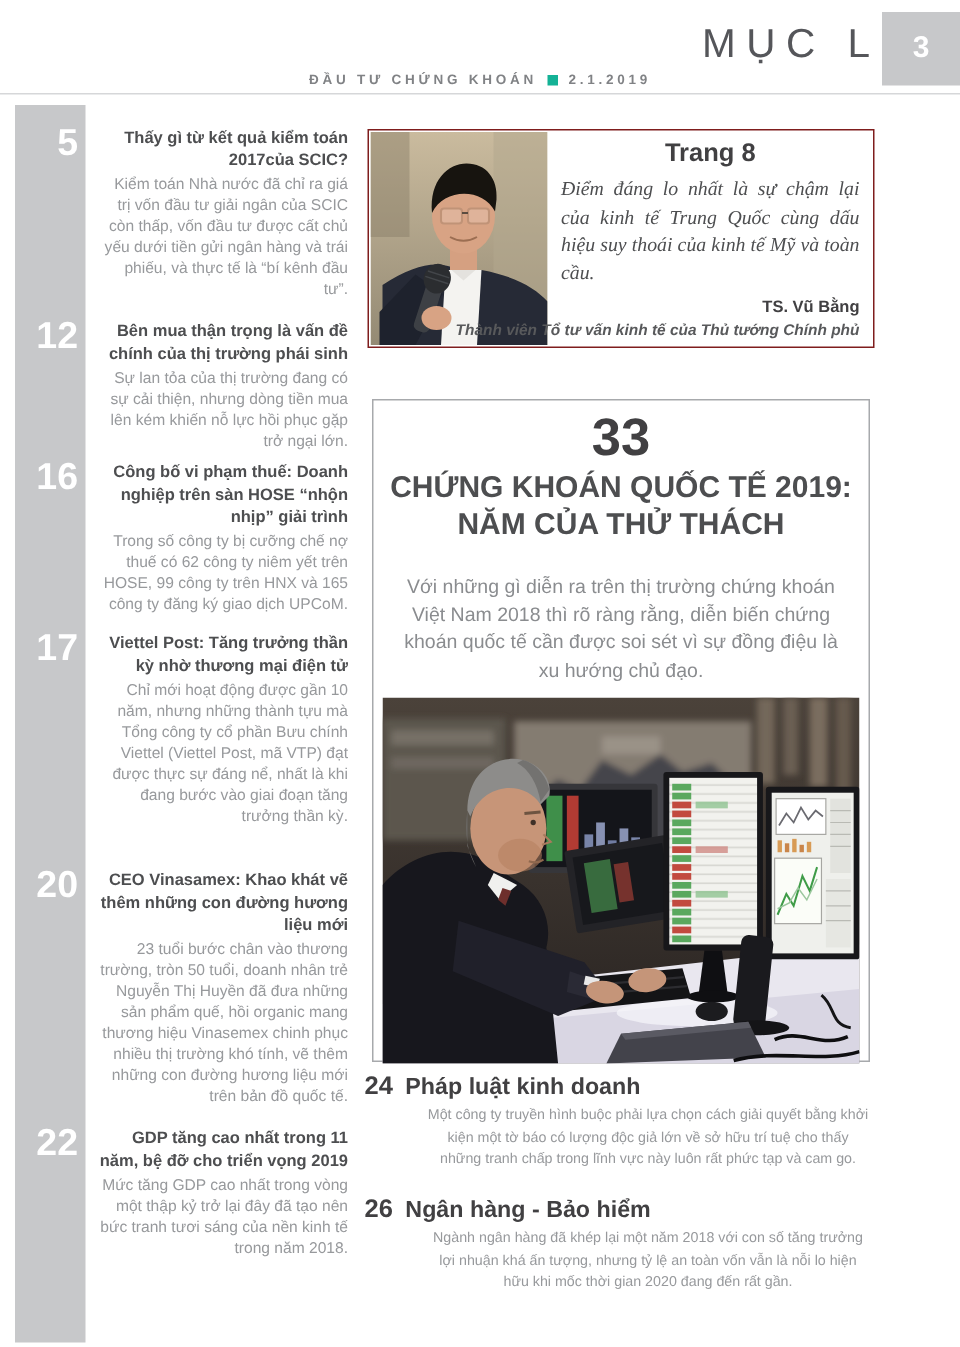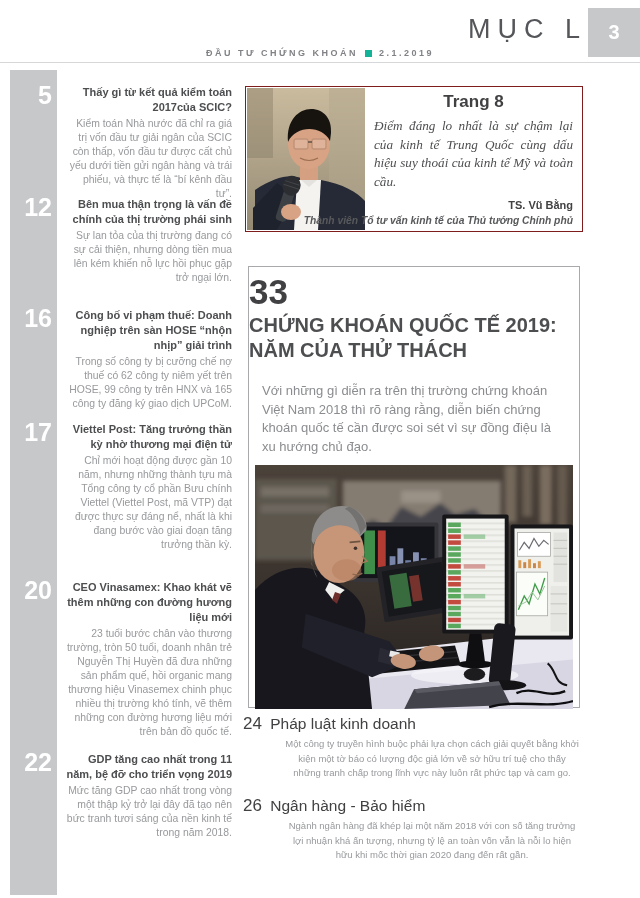--- a/index.html
+++ b/index.html
@@ -30,29 +30,29 @@
   .qphoto{flex:none;width:118px;height:142px;margin:1px;}
   .qcontent{flex:1;position:relative;padding:5px 9px 4px 8px;}
   .qlabel{text-align:center;font-size:17px;font-weight:bold;color:#414042;}
   .quote{margin-top:5px;font-family:"Liberation Serif","DejaVu Serif",serif;font-style:italic;
          font-size:13.2px;line-height:18.5px;color:#4d4e50;text-align:justify;}
   .qauthor{position:absolute;right:9px;bottom:20px;font-size:11px;font-weight:bold;color:#414042;}
   .qrole{position:absolute;right:9px;bottom:5px;font-size:10.3px;font-style:italic;font-weight:bold;color:#58595b;white-space:nowrap;}
 
   
   .fbox{position:absolute;left:248px;top:266px;width:332px;height:442px;border:1px solid #a7a9ac;
-        box-sizing:border-box;background:#fff;}
+        box-sizing:border-box;text-align:center;background:#fff;}
   .fnum{margin-top:6px;font-size:35px;font-weight:bold;color:#414042;line-height:38px;}
   .ftitle{margin-top:2px;font-size:20px;font-weight:bold;color:#4d4e50;line-height:25px;}
   .fbody{margin:19px 13px 0;font-size:13px;line-height:18.5px;color:#8a8c8f;}
   .fphoto{width:318px;height:244px;margin:9px auto 0;display:block;}
 
   
   .bitem{position:absolute;left:243px;width:336px;}
-  .bhead{font-size:15.5px;font-weight:normal;color:#414042;}
+  .bhead{font-size:15.5px;font-weight:bold;color:#414042;}
   .bhead .bn{font-size:17px;margin-right:4px;}
   .bbody{margin-top:3px;padding-left:42px;text-align:center;font-size:9.5px;line-height:14.5px;color:#97999c;}
 
   svg{display:block;}
 </style>
 </head>
 <body>
 
 <div id="page">
 
@@ -69,21 +69,21 @@
 
   <div class="rail"></div>
 
   <div class="toc" style="top:85px">
     <div class="num">5</div>
     <div class="txt">
         <div class="t">Thấy gì từ kết quả kiểm toán 2017của SCIC?</div>
       <div class="b">Kiểm toán Nhà nước đã chỉ ra giá trị vốn đầu tư giải ngân của SCIC còn thấp, vốn đầu tư được cất chủ yếu dưới tiền gửi ngân hàng và trái phiếu, và thực tế là “bí kênh đầu tư”.</div>
       </div>
   </div>
-  <div class="toc" style="top:197px">
+  <div class="toc" style="top:214px">
     <div class="num">12</div>
     <div class="txt">
         <div class="t">Bên mua thận trọng là vấn đề chính của thị trường phái sinh</div>
       <div class="b">Sự lan tỏa của thị trường đang có sự cải thiện, nhưng dòng tiền mua lên kém khiến nỗ lực hồi phục gặp trở ngại lớn.</div>
       </div>
   </div>
   <div class="toc" style="top:308px">
     <div class="num">16</div>
     <div class="txt">
         <div class="t">Công bố vi phạm thuế: Doanh nghiệp trên sàn HOSE “nhộn nhịp” giải trình</div>

